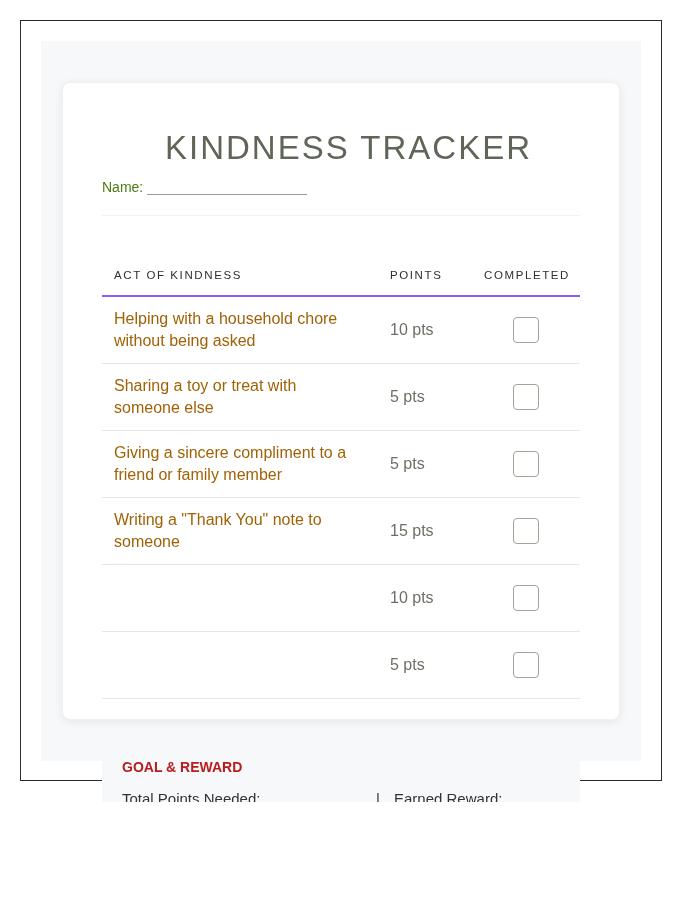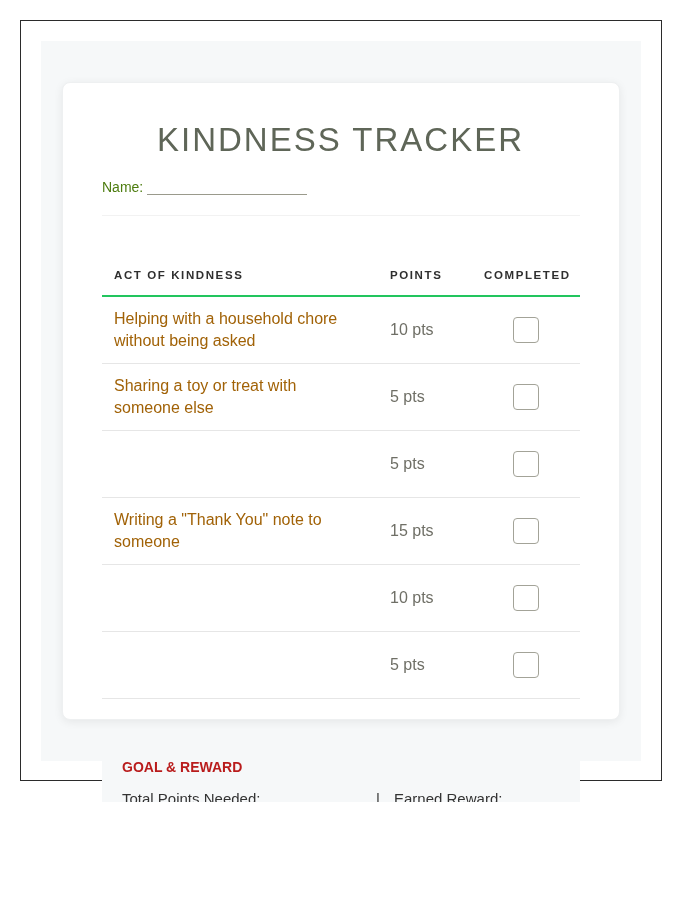--- a/index.html
+++ b/index.html
@@ -47,21 +47,21 @@
   .title {
     position: absolute;
     left: 0;
     top: 122px;
     width: 681px;
     text-align: center;
     font-size: 33px;
     letter-spacing: 2px;
     color: #5f6658;
     font-weight: normal;
-    margin: 0;
+    margin: 8px;
     line-height: 36px;
   }
   .meta-row {
     position: absolute;
     top: 179px;
     left: 102px;
     width: 478px;
     height: 20px;
     font-size: 14px;
     color: #4d7c0f;
@@ -91,24 +91,24 @@
     background: #f2f2f2;
   }
   .table {
     position: absolute;
     left: 102px;
     top: 257px;
     width: 478px;
   }
   .thead {
     height: 38px;
-    border-bottom: 2px solid #22c55e;
+    border-bottom: 2px solid #8b5cf6;
     position: relative;
     font-size: 11.5px;
-    font-weight: bold;
+    font-weight: normal;
     letter-spacing: 1.6px;
     color: #2f2f2f;
   }
   .th {
     position: absolute;
     top: 12px;
   }
   .th.act { left: 12px; }
   .th.pts { left: 288px; }
   .th.done { left: 382px; }
@@ -206,20 +206,21 @@
     <div class="cell-act">Helping with a household chore without being asked</div>
     <div class="cell-pts">10 pts</div>
     <div class="checkbox"></div>
   </div>
   <div class="row">
     <div class="cell-act">Sharing a toy or treat with someone else</div>
     <div class="cell-pts">5 pts</div>
     <div class="checkbox"></div>
   </div>
   <div class="row">
+    <div class="cell-act">Giving a sincere compliment to a friend or family member</div>
     <div class="cell-pts">5 pts</div>
     <div class="checkbox"></div>
   </div>
   <div class="row">
     <div class="cell-act">Writing a "Thank You" note to someone</div>
     <div class="cell-pts">15 pts</div>
     <div class="checkbox"></div>
   </div>
   <div class="row">
     <div class="cell-pts">10 pts</div>

